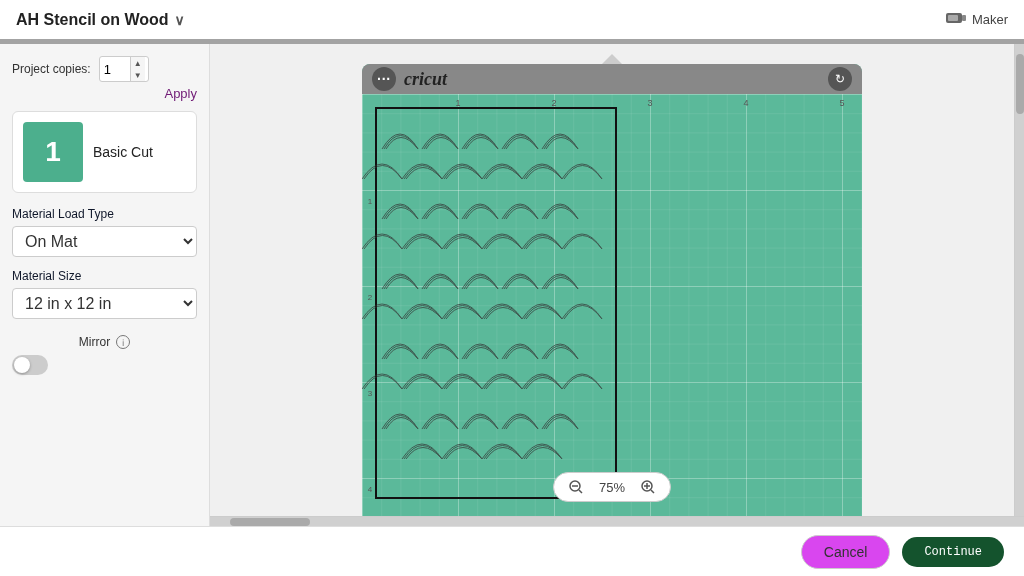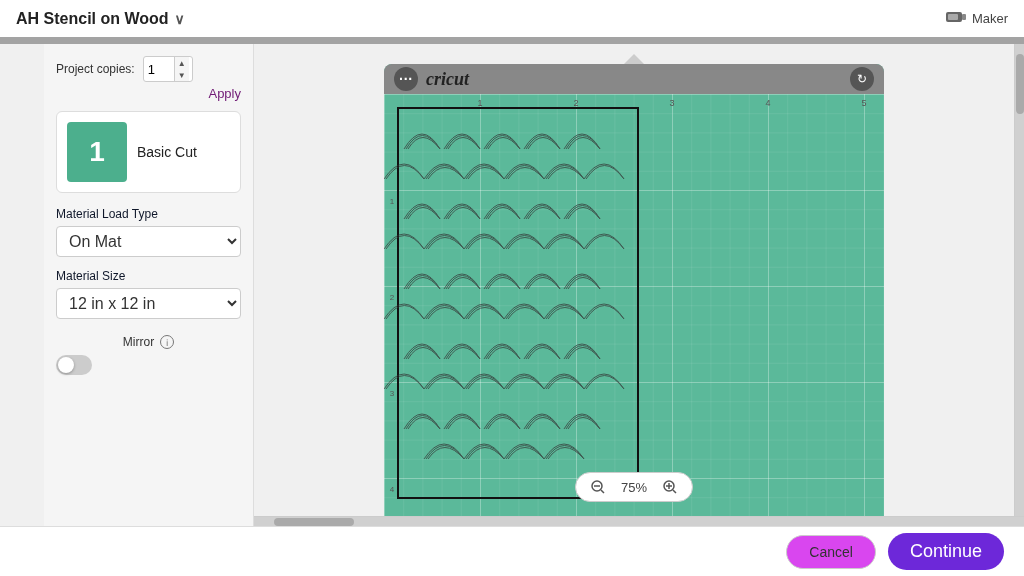--- a/index.html
+++ b/index.html
@@ -6,21 +6,21 @@
     body { font-family: 'Segoe UI', Arial, sans-serif; background: #f0f0f0; width: 1024px; height: 576px; overflow: hidden; display: flex; flex-direction: column; }
 
     
     .header {
       background: #ffffff;
       height: 44px;
       display: flex;
       align-items: center;
       justify-content: space-between;
       padding: 0 16px;
-      border-bottom: 7px solid #a3a3a3;
+      border-bottom: 5px solid #a3a3a3;
       flex-shrink: 0;
     }
     .header-title {
       display: flex;
       align-items: center;
       gap: 6px;
       font-size: 16px;
       font-weight: 600;
       color: #222;
     }
@@ -34,21 +34,20 @@
       gap: 6px;
       font-size: 13px;
       color: #444;
     }
 
     
     .main {
       display: flex;
       flex: 1;
       overflow: hidden;
-      margin-left: 44px;
     }
 
     
     .sidebar {
       width: 210px;
       background: #f5f5f5;
       border-right: 1px solid #ddd;
       display: flex;
       flex-direction: column;
       padding: 12px;
@@ -404,25 +403,26 @@
       border-radius: 20px;
       background: #d946ef;
       color: #333;
       font-size: 14px;
       cursor: pointer;
     }
     .btn-continue {
       padding: 8px 22px;
       border: none;
       border-radius: 20px;
-      background: #6d28d9;
+      background: #14532d;
       color: #fff;
-      font-size: 18px;
+      font-size: 12px;
       cursor: pointer;
       font-weight: 500;
+      font-family: Liberation Mono, monospace;
     }
   </style>
 </head>
 <body>
 
 <div class="header">
   <div class="header-title">
     <span>AH Stencil on Wood</span>
     <span class="chevron">∨</span>
   </div>

